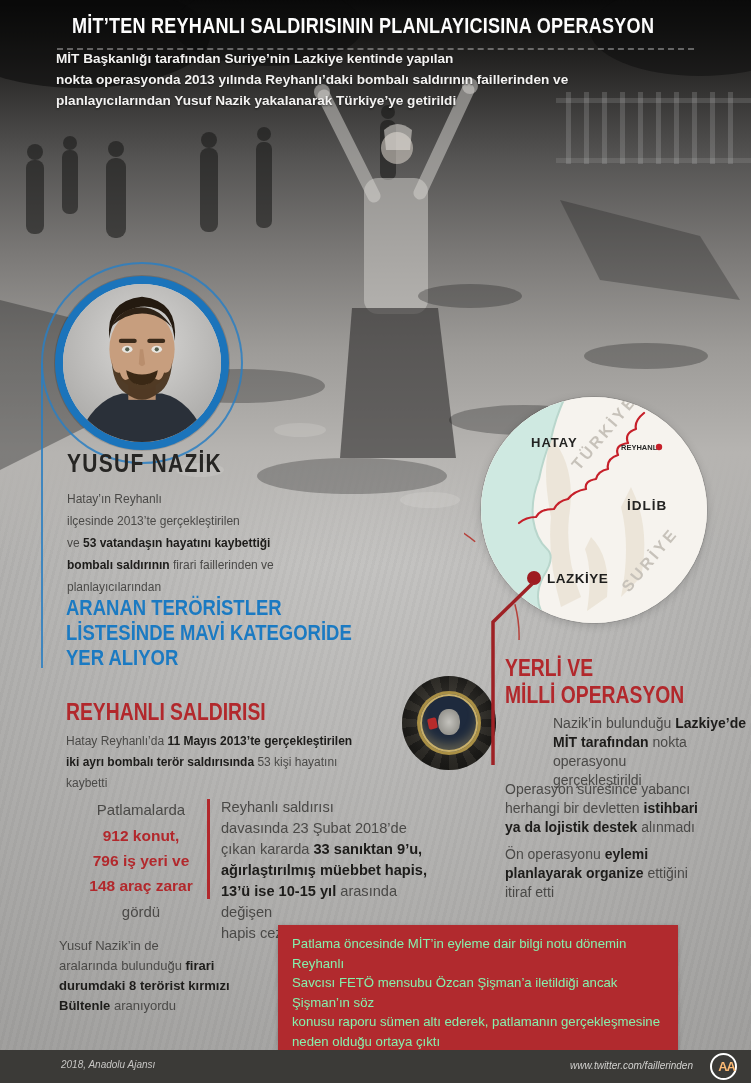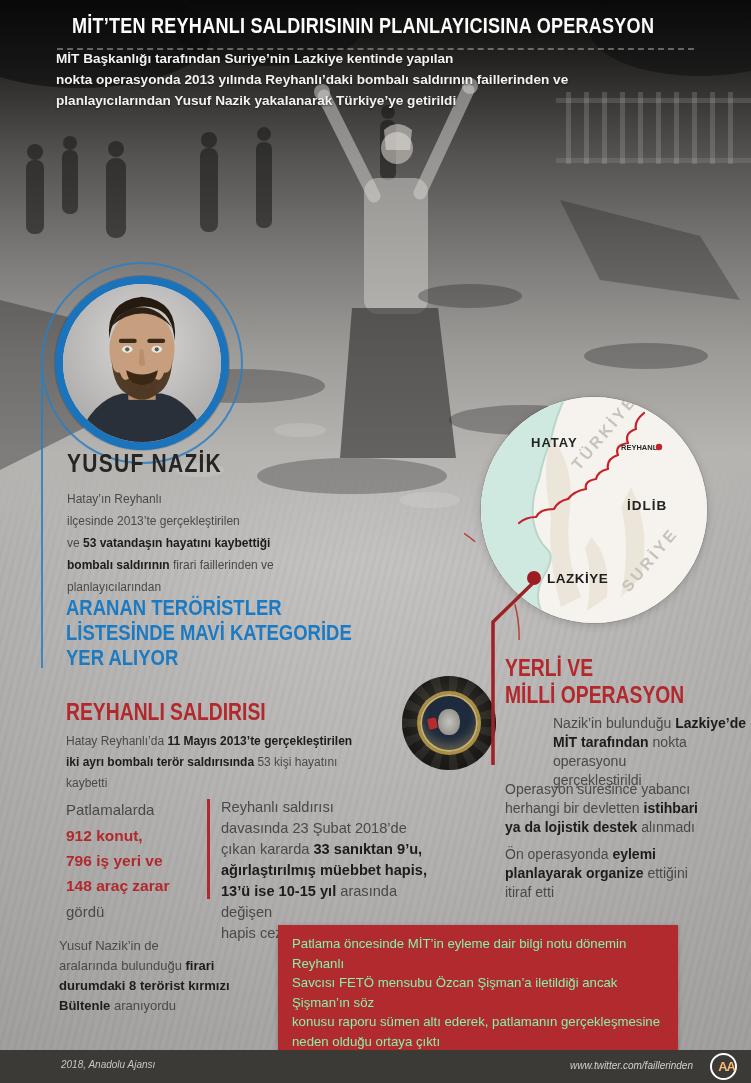--- a/index.html
+++ b/index.html
@@ -25,21 +25,21 @@
   .h-name{left:67px;top:449px;color:#262523;font-size:25px;font-weight:800;letter-spacing:1.5px;white-space:nowrap;}
   .h-name>span,.h-blue>span,.h-red>span{display:inline-block;transform:scaleX(.84);transform-origin:0 50%;}
   .body{color:#4a4947;font-size:12px;line-height:22px;}
   .rich{white-space:pre-line;}
   .b{font-weight:800;color:#1d1c1a;}
   .bio{left:67px;top:488px;width:330px;}
   .h-blue{left:66px;top:595px;color:#1b7ac2;font-size:22px;font-weight:800;line-height:25px;white-space:pre;}
   .h-red{color:#b2282c;font-size:23px;font-weight:800;white-space:nowrap;}
   #reyhanli-h{left:66px;top:699px;}
   .intro{left:66px;top:731px;width:340px;line-height:21px;}
-  .damage{left:66px;top:800px;width:150px;}
+  .damage{left:66px;top:800px;width:150px;text-align:center;}
   .damage .lead,.damage .tail{color:#4a4947;font-size:15px;line-height:20px;}
   .damage .item{color:#b2282c;font-weight:800;font-size:15.5px;margin:7px 0;}
   .vline-red{left:207px;top:799px;width:3px;height:100px;background:#b2282c;}
   .verdict{left:221px;top:797px;width:230px;font-size:14.6px;line-height:21px;}
   .wanted{left:59px;top:936px;width:240px;font-size:13px;line-height:20px;}
   
   #op-h{left:505px;top:655px;line-height:27px;white-space:pre;}
   #op-h>span{display:inline-block;transform:scaleX(.84);transform-origin:0 50%;}
   .op-p{left:505px;width:210px;font-size:14px;line-height:19px;}
   #op-p1{top:714px;margin-left:48px;} #op-p2{top:780px;} #op-p3{top:845px;}
@@ -249,21 +249,21 @@
   </svg>
 
   <div class="abs h-red" id="op-h"><span>YERLİ VE
 MİLLİ OPERASYON</span></div>
   <div class="abs body rich op-p" id="op-p1"><span>Nazik’in bulunduğu </span><span class="b">Lazkiye’de
 MİT tarafından</span><span> nokta operasyonu
 gerçekleştirildi</span></div>
   <div class="abs body rich op-p" id="op-p2"><span>Operasyon süresince yabancı
 herhangi bir devletten </span><span class="b">istihbari
 ya da lojistik destek</span><span> alınmadı</span></div>
-  <div class="abs body rich op-p" id="op-p3"><span>Ön operasyonda </span><span class="b">eylemi
+  <div class="abs body rich op-p" id="op-p3"><span>Ön operasyonu </span><span class="b">eylemi
 planlayarak organize</span><span> ettiğini
 itiraf etti</span></div>
 
   <div class="abs body rich wanted"><span>Yusuf Nazik’in de
 aralarında bulunduğu </span><span class="b">firari
 durumdaki 8 terörist kırmızı
 Bültenle</span><span> aranıyordu</span></div>
 
   <div class="abs" id="feto">Patlama öncesinde MİT’in eyleme dair bilgi notu dönemin Reyhanlı
 Savcısı FETÖ mensubu Özcan Şişman’a iletildiği ancak Şişman’ın söz

